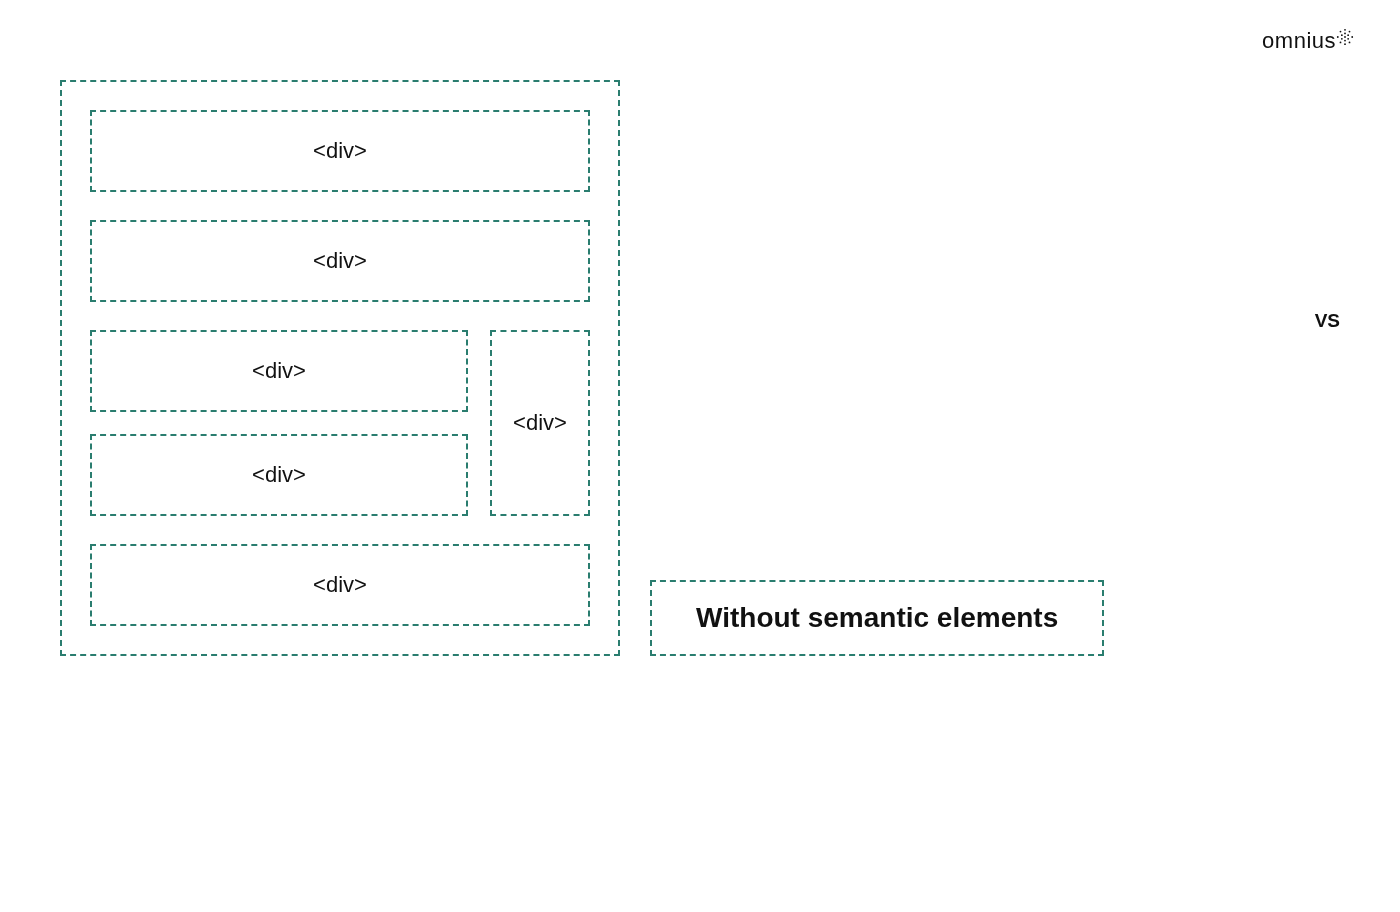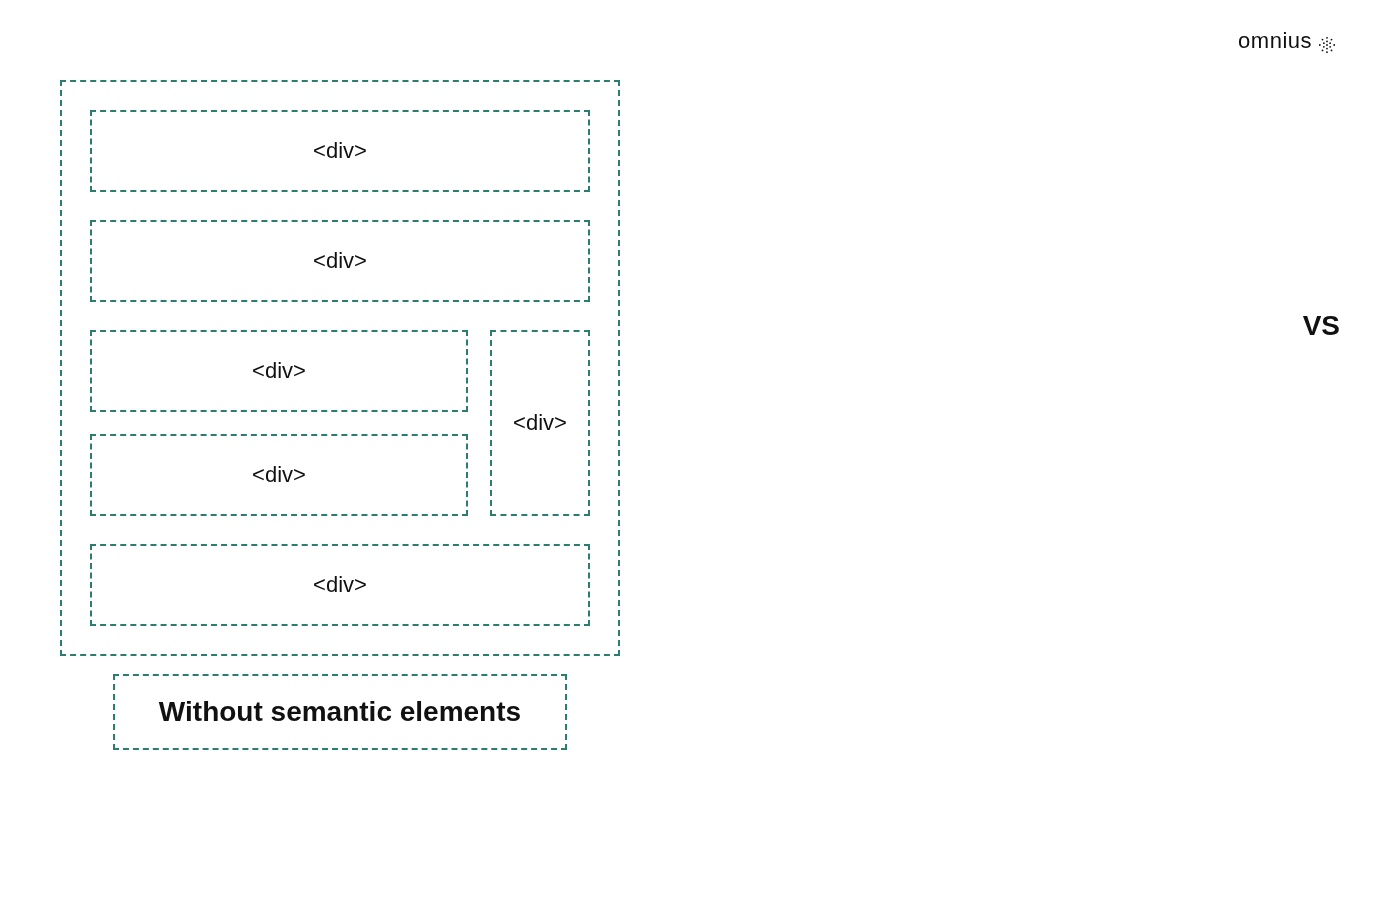--- a/index.html
+++ b/index.html
@@ -7,24 +7,23 @@
     width: 1400px;
     height: 912px;
     background: #ffffff;
     font-family: Arial, Helvetica, sans-serif;
     position: relative;
     overflow: hidden;
   }
   .brand {
     position: absolute;
     top: 28px;
-    right: 64px;
+    right: 46px;
     display: flex;
-    align-items: flex-end;
-    gap: 6px;
+    align-items: flex-start;
   }
   .brand-text {
     font-size: 22px;
     font-weight: 500;
     letter-spacing: 0.5px;
     color: #111;
   }
   .brand-dot {
     width: 18px;
     height: 18px;
@@ -35,23 +34,23 @@
     top: 80px;
     left: 60px;
     right: 60px;
     display: flex;
     align-items: center;
     justify-content: space-between;
     gap: 30px;
   }
   .panel-wrap {
     display: flex;
-    flex-direction: column;
-    align-items: center;
-    gap: 18px;
+    flex-direction: row;
+    align-items: flex-end;
+    gap: 30px;
   }
   .panel {
     width: 560px;
     padding: 28px 28px;
     display: flex;
     flex-direction: column;
     gap: 28px;
   }
   .dashed { border-style: dashed; border-width: 2px; }
   .teal { border-color: #2a7d6f; }
@@ -84,21 +83,21 @@
     justify-content: center;
     font-size: 22px;
   }
   .txt-blue { color: #2563eb; }
   .txt-green { color: #22c55e; }
   .txt-indigo { color: #6366f1; }
   .txt-lime { color: #a8b814; }
   .txt-purple { color: #c084fc; }
   .txt-black { color: #111; }
   .vs {
-    font-size: 28px;
+    font-size: 19px;
     font-weight: 700;
     color: #111;
     padding-top: 230px;
     align-self: flex-start;
   }
   .caption-box {
     padding: 20px 44px;
     font-size: 28px;
     font-weight: 700;
     color: #111;

